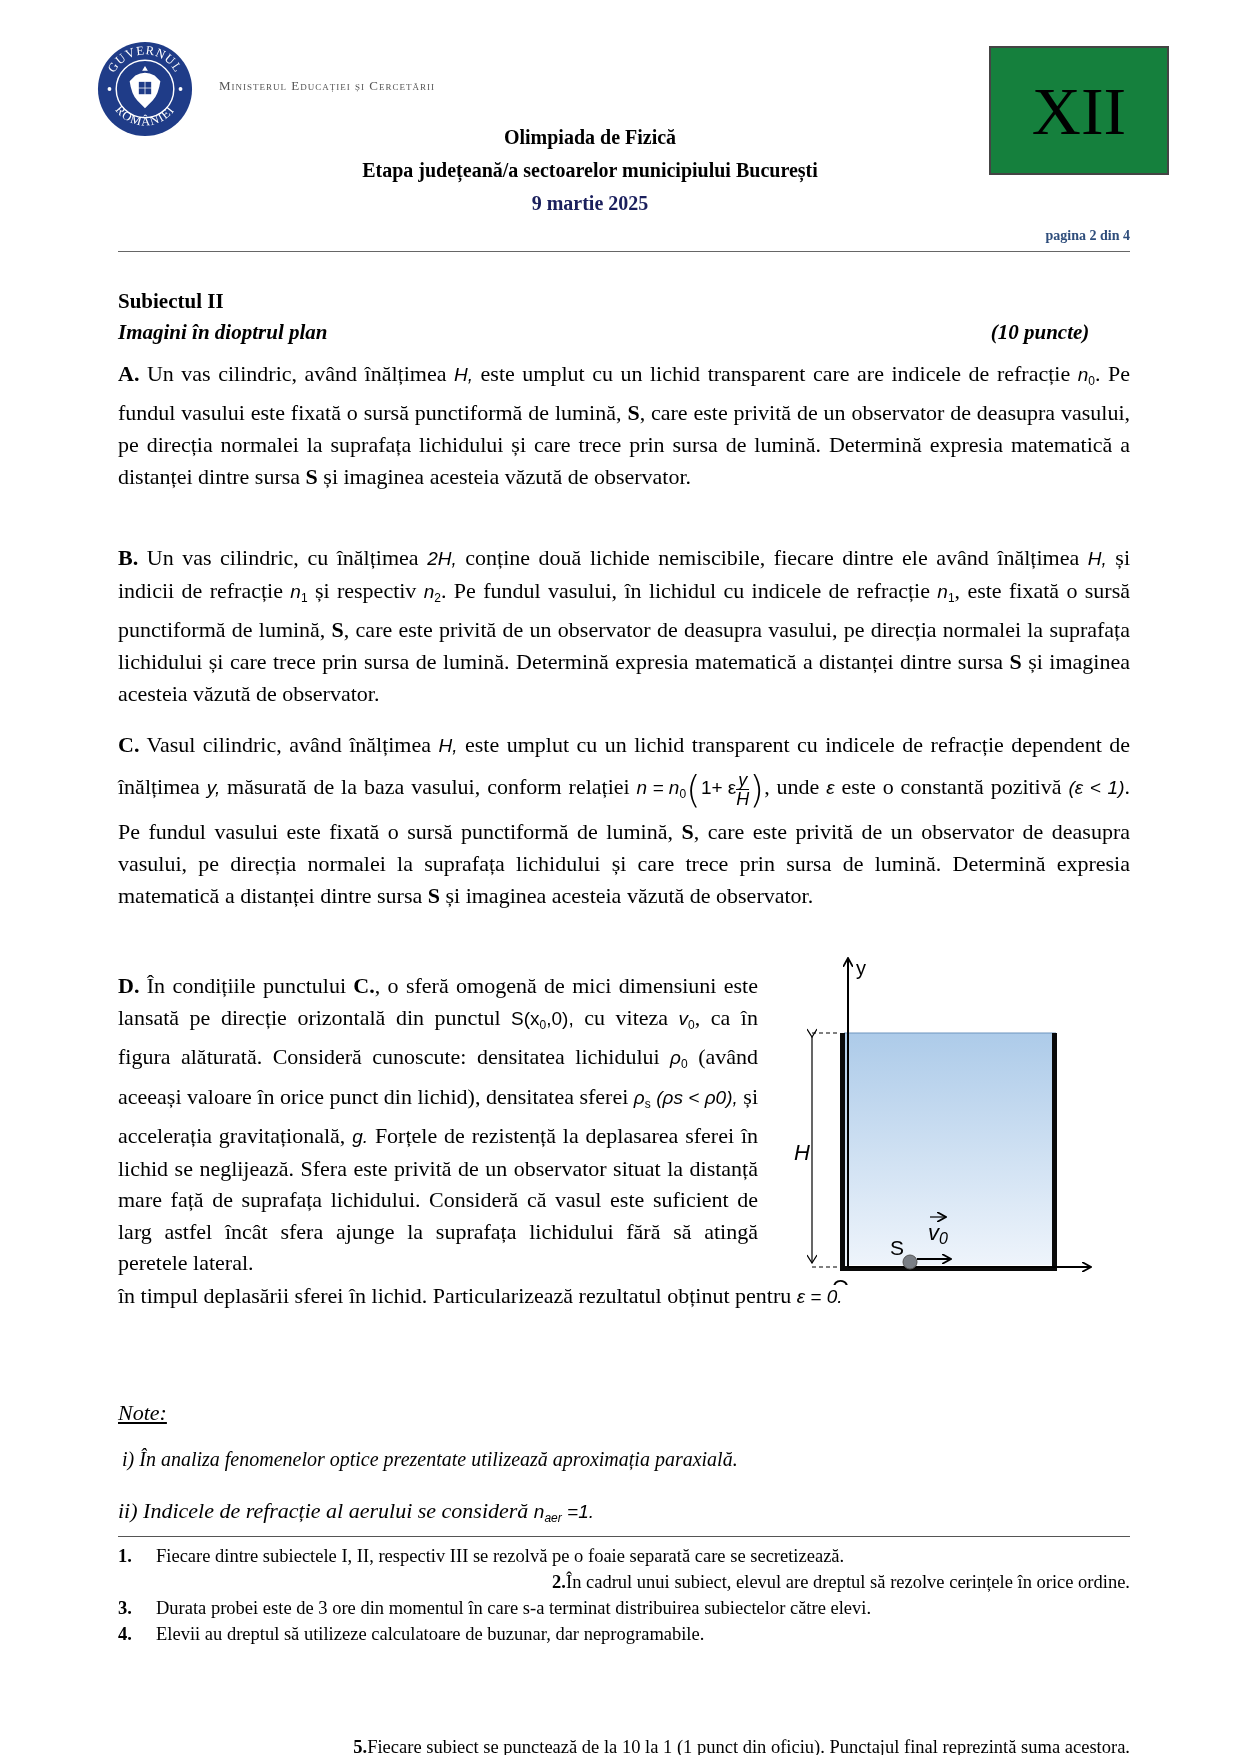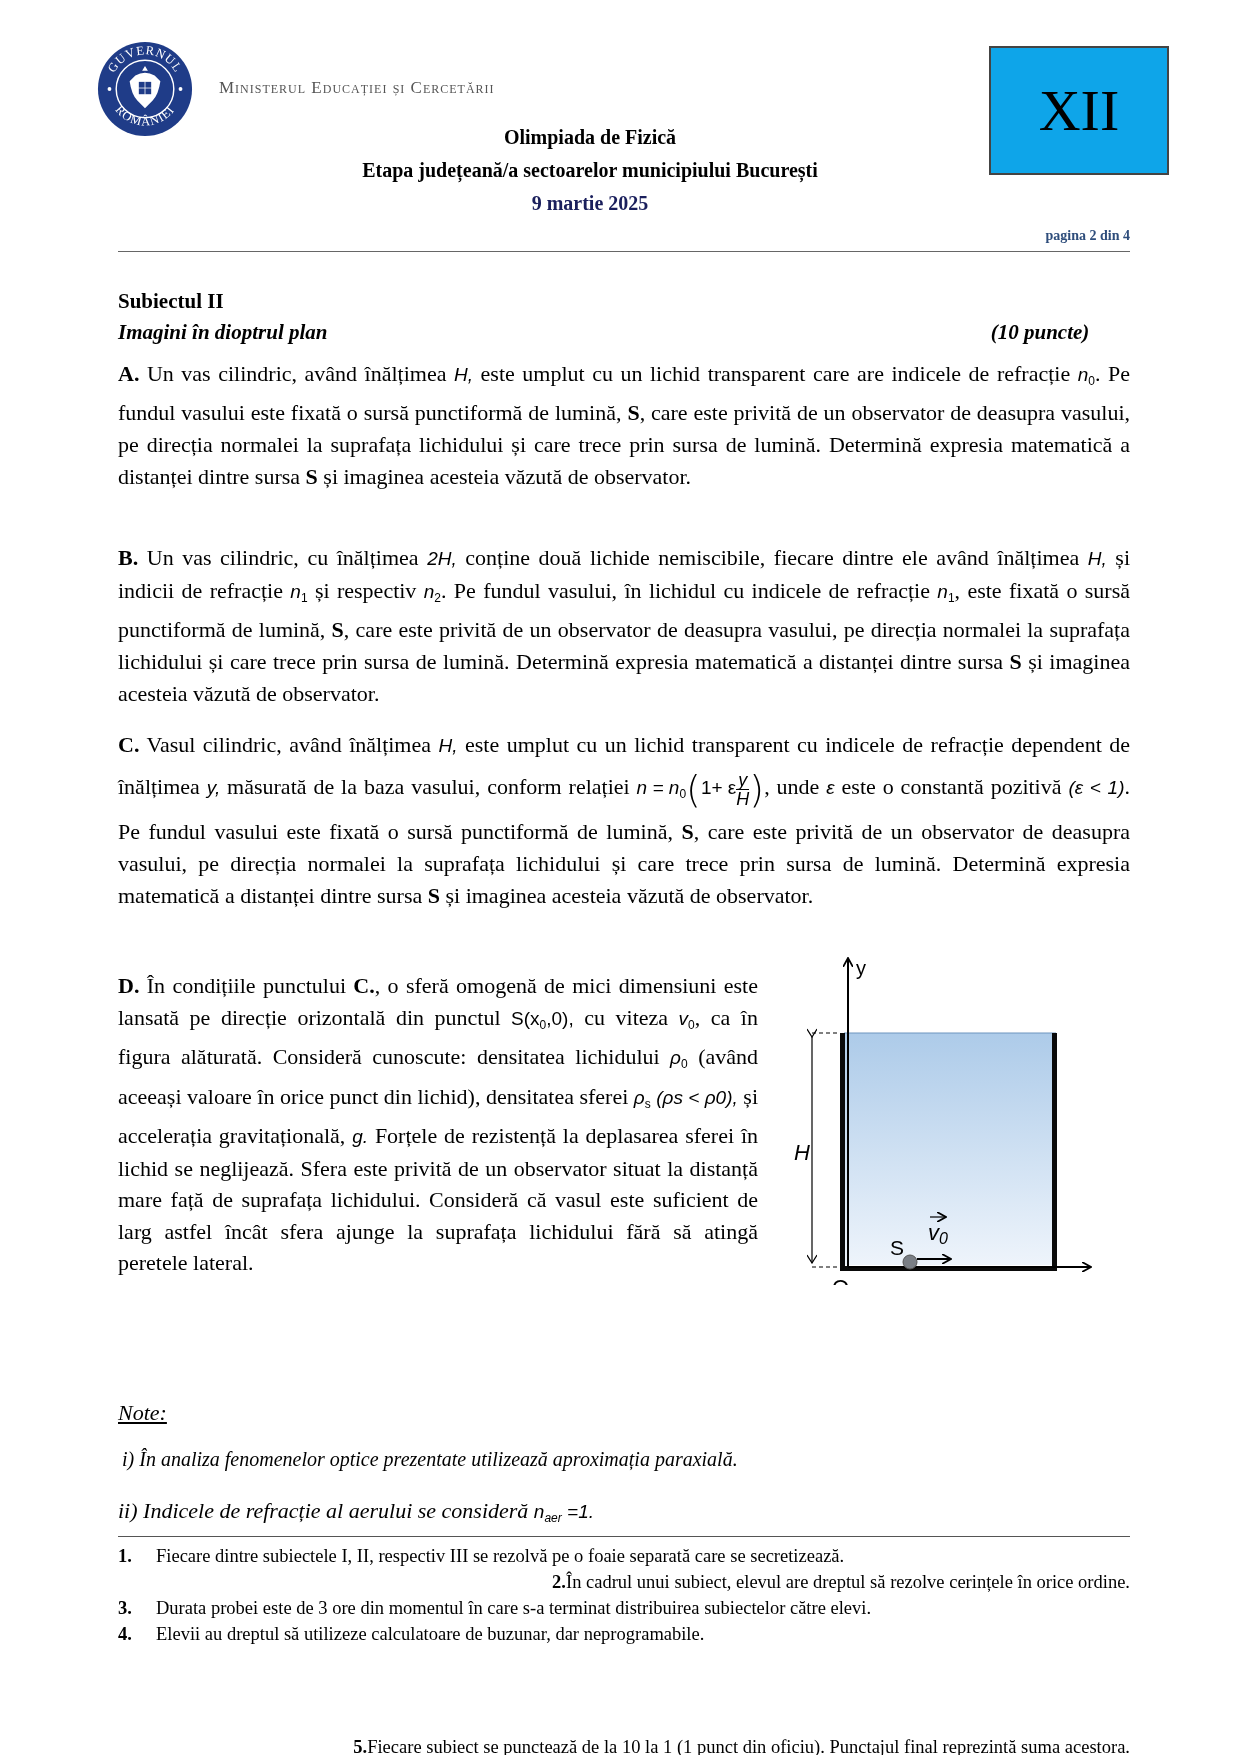--- a/index.html
+++ b/index.html
@@ -1,23 +1,23 @@
 <!DOCTYPE html>
 <html><head>
 <meta charset="utf-8">
 <style>
   html, body { margin: 0; padding: 0; background: #ffffff; }
   body { width: 1241px; height: 1755px; position: relative; overflow: hidden;
          font-family: "Liberation Serif", "DejaVu Serif", serif; color: #000; }
   .abs { position: absolute; }
   
   #logo { left: 97px; top: 41px; width: 96px; height: 96px; }
-  #ministry { left: 219px; top: 78px; font-size: 17px; color: #555; letter-spacing: 1px; font-variant: small-caps; }
-  #grade-box { left: 989px; top: 46px; width: 180px; height: 129px; background: #0ea5e9; border: 2px solid #444; box-sizing: border-box;
-               display: flex; align-items: center; justify-content: center; font-size: 58px; line-height: 1; }
+  #ministry { left: 219px; top: 78px; font-size: 13px; color: #555; letter-spacing: 1px; font-variant: small-caps; }
+  #grade-box { left: 989px; top: 46px; width: 180px; height: 129px; background: #15803d; border: 2px solid #444; box-sizing: border-box;
+               display: flex; align-items: center; justify-content: center; font-size: 68px; line-height: 1; }
   .hdr-line { left: 0; width: 1241px; text-align: center; font-weight: bold; font-size: 20px; }
   #title1 { top: 126px; left: 60px; width: 1060px; }
   #title2 { top: 159px; left: 60px; width: 1060px; }
   #title3 { top: 192px; left: 60px; width: 1060px; color: #1a1f5c; }
   #pagenum { left: 990px; top: 228px; width: 140px; text-align: right; font-size: 14px; font-weight: bold; color: #2e4d7b; }
   #hdr-rule { left: 118px; top: 251px; width: 1012px; height: 0; border-top: 1.5px solid #666; }
 
   
   .para { left: 118px; width: 1012px; font-size: 22px; line-height: 32px; text-align: justify; }
   .para b { font-weight: bold; }
@@ -84,20 +84,21 @@
 <div id="pB" class="abs para"><b>B.</b><span> Un vas cilindric, cu înălțimea </span><span class="m">2H,</span><span> conține două lichide nemiscibile, fiecare dintre ele având înălțimea </span><span class="m">H,</span><span> și indicii de refracție </span><span class="m">n</span><span class="sub">1</span><span> și respectiv </span><span class="m">n</span><span class="sub">2</span><span>. Pe fundul vasului, în lichidul cu indicele de refracție </span><span class="m">n</span><span class="sub">1</span><span>, este fixată o sursă punctiformă de lumină, </span><b>S</b><span>, care este privită de un observator de deasupra vasului, pe direcția normalei la suprafața lichidului și care trece prin sursa de lumină. Determină expresia matematică a distanței dintre sursa </span><b>S</b><span> și imaginea acesteia văzută de observator.</span></div>
 
 <div id="pC" class="abs para" style="line-height:32px;"><b>C.</b><span> Vasul cilindric, având înălțimea </span><span class="m">H,</span><span> este umplut cu un lichid transparent cu indicele de refracție dependent de înălțimea </span><span class="m">y,</span><span> măsurată de la baza vasului, conform relației </span><span style="display:inline-block; line-height:1; vertical-align:middle; margin: 8px 0;"><span class="m">n = n</span><span class="sub">0</span><span class="paren">(</span><span class="mn">1+ ε</span><span class="frac m">
         <span class="top">y</span>
         <span>H</span>
       </span><span class="paren">)</span></span><span>, unde </span><span class="m">ε</span><span> este o constantă pozitivă </span><span class="m">(ε &lt; 1)</span><span>. Pe fundul vasului este fixată o sursă punctiformă de lumină, </span><b>S</b><span>, care este privită de un observator de deasupra vasului, pe direcția normalei la suprafața lichidului și care trece prin sursa de lumină. Determină expresia matematică a distanței dintre sursa </span><b>S</b><span> și imaginea acesteia văzută de observator.</span></div>
 
 <div id="pD" class="abs para"><b>D.</b><span> În condițiile punctului </span><b>C.</b><span>, o sferă omogenă de mici dimensiuni este lansată pe direcție orizontală din punctul </span><span class="mn">S(x</span><span class="sub">0</span><span class="mn">,0),</span><span> cu viteza </span><span class="m">v</span><span class="sub">0</span><span>, ca în figura alăturată. Consideră cunoscute: densitatea lichidului </span><span class="m">ρ</span><span class="sub">0</span><span> (având aceeași valoare în orice punct din lichid), densitatea sferei </span><span class="m">ρ</span><span class="sub">s</span> <span class="m">(ρs &lt; ρ0),</span><span> și accelerația gravitațională, </span><span class="m">g.</span><span> Forțele de rezistență la deplasarea sferei în lichid se neglijează. Sfera este privită de un observator situat la distanță mare față de suprafața lichidului. Consideră că vasul este suficient de larg astfel încât sfera ajunge la suprafața lichidului fără să atingă peretele lateral.</span></div>
 
 <div id="pDa" class="abs">
+  <div><span>în timpul deplasării sferei în lichid. Particularizează rezultatul obținut pentru </span><span class="m">ε = 0.</span></div>
 </div>
 
 <svg id="figure" class="abs" viewBox="0 0 340 340">
   <defs>
     <linearGradient id="liq" x1="0" y1="0" x2="0" y2="1">
       <stop offset="0" stop-color="#adcbe9"></stop>
       <stop offset="1" stop-color="#eef4fb"></stop>
     </linearGradient>
     <marker id="arr" markerWidth="10" markerHeight="10" refX="8" refY="5" orient="auto" markerUnits="userSpaceOnUse">
       <path d="M0,0 L9,5 L0,10" fill="none" stroke="#000" stroke-width="1.8"></path>

